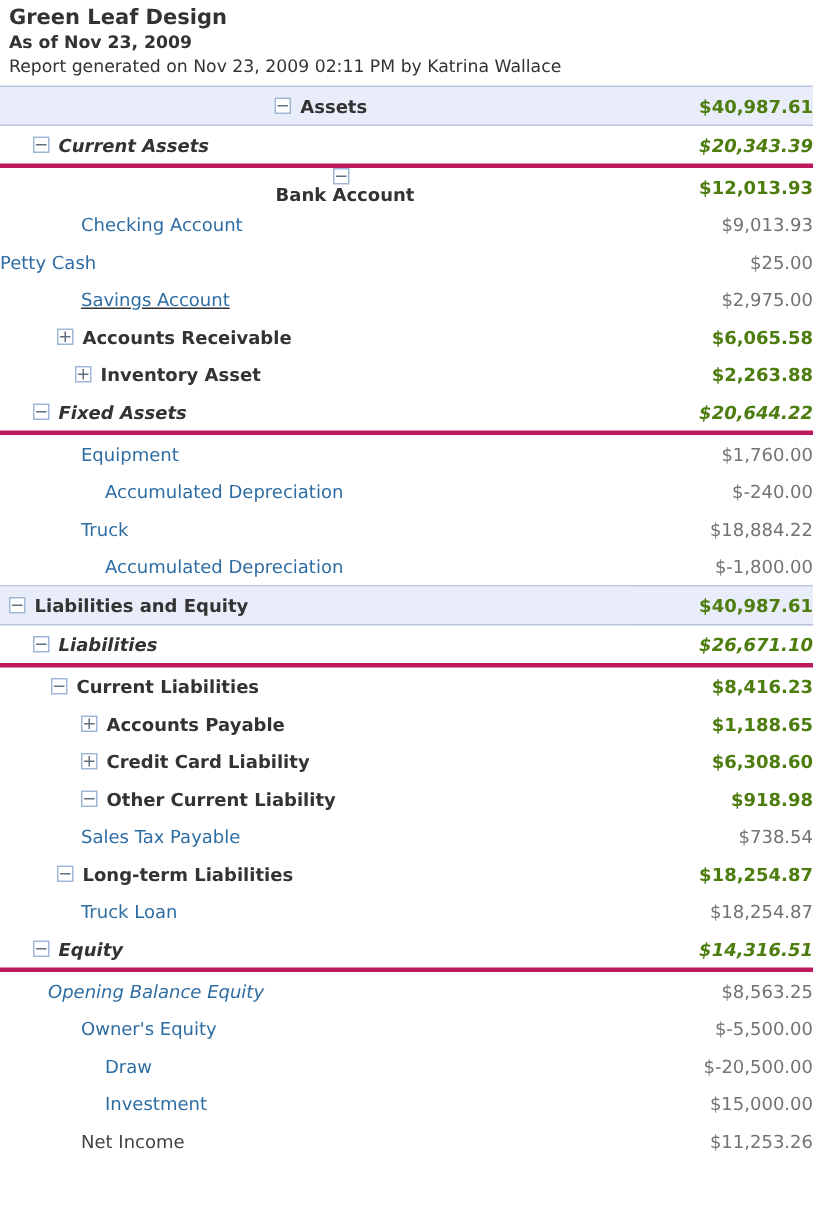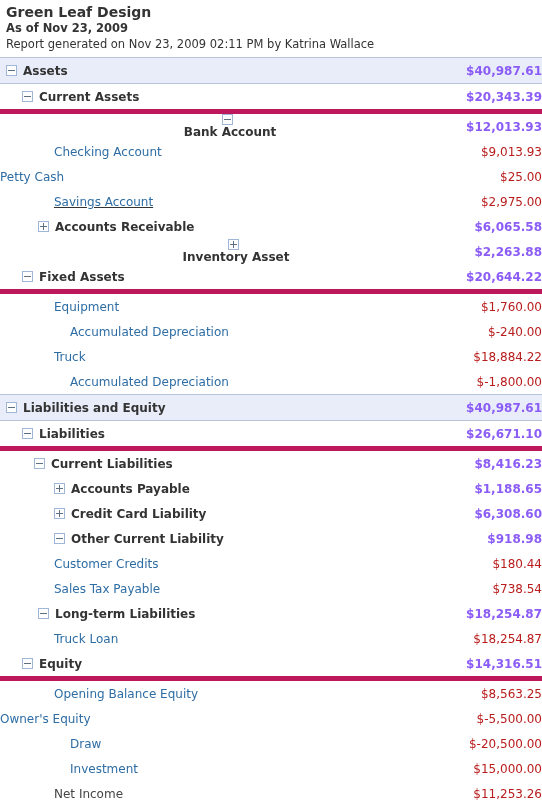--- a/index.html
+++ b/index.html
@@ -66,21 +66,22 @@
   
   tr.lvl0 {
     background: #e8edf9;
   }
   tr.lvl0 td {
     border-top: 1px solid #b9c4dc;
     border-bottom: 1px solid #b9c4dc;
   }
   
   tr.underline td {
-    border-bottom: 5px solid #be185d;
+    border-bottom: 3px solid #be185d;
+    font-style: italic;
   }
 
   td.label-cell {
     padding-left: 0;
     font-size: 12px;
     white-space: nowrap;
     overflow: hidden;
   }
   td.amount-cell {
     width: 120px;
@@ -134,43 +135,43 @@
   .txt-link {
     font-weight: normal;
     color: #2e6da4;
   }
   .txt-plain {
     font-weight: normal;
     color: #444444;
   }
   .amt-bold {
     font-weight: bold;
-    color: #8b5cf6;
+    color: #4d7c0f;
   }
   .amt-plain {
     font-weight: normal;
-    color: #b91c1c;
+    color: #737373;
   }
 </style>
 </head>
 <body>
 
 <div class="report">
 
   <div class="report-header">
     <div class="company-name">Green Leaf Design</div>
     <div class="report-asof">As of Nov 23, 2009</div>
     <div class="report-generated">Report generated on Nov 23, 2009 02:11 PM by Katrina Wallace</div>
   </div>
 
   <table class="bs">
     <tbody id="rows-body">
         <tr class="row lvl0">
           <td class="label-cell">
-            <div class="label-inner" style="padding-left: 6px;">
+            <div class="label-inner" style="padding-left: 6px; justify-content: center;">
               <span class="toggle"></span>
               <span class="txt-bold">Assets</span>
             </div>
           </td>
           <td class="amount-cell"><span class="amt-bold">$40,987.61</span></td>
         </tr>
         <tr class="row underline">
           <td class="label-cell">
             <div class="label-inner" style="padding-left: 22px;">
               <span class="toggle"></span>
@@ -216,21 +217,21 @@
           <td class="label-cell">
             <div class="label-inner" style="padding-left: 38px;">
               <span class="toggle plus"></span>
               <span class="txt-bold">Accounts Receivable</span>
             </div>
           </td>
           <td class="amount-cell"><span class="amt-bold">$6,065.58</span></td>
         </tr>
         <tr class="row">
           <td class="label-cell">
-            <div class="label-inner" style="padding-left: 50px; flex-direction: column;">
+            <div class="label-inner" style="padding-left: 50px;">
               <span class="toggle plus"></span>
               <span class="txt-bold">Inventory Asset</span>
             </div>
           </td>
           <td class="amount-cell"><span class="amt-bold">$2,263.88</span></td>
         </tr>
         <tr class="row underline">
           <td class="label-cell">
             <div class="label-inner" style="padding-left: 22px;">
               <span class="toggle"></span>
@@ -321,28 +322,20 @@
             <div class="label-inner" style="padding-left: 54px;">
               <span class="toggle"></span>
               <span class="txt-bold">Other Current Liability</span>
             </div>
           </td>
           <td class="amount-cell"><span class="amt-bold">$918.98</span></td>
         </tr>
         <tr class="row">
           <td class="label-cell">
             <div class="label-inner" style="padding-left: 54px;">
-              <span class="txt-link">Customer Credits</span>
-            </div>
-          </td>
-          <td class="amount-cell"><span class="amt-plain">$180.44</span></td>
-        </tr>
-        <tr class="row">
-          <td class="label-cell">
-            <div class="label-inner" style="padding-left: 54px;">
               <span class="txt-link">Sales Tax Payable</span>
             </div>
           </td>
           <td class="amount-cell"><span class="amt-plain">$738.54</span></td>
         </tr>
         <tr class="row">
           <td class="label-cell">
             <div class="label-inner" style="padding-left: 38px;">
               <span class="toggle"></span>
               <span class="txt-bold">Long-term Liabilities</span>
@@ -362,29 +355,29 @@
           <td class="label-cell">
             <div class="label-inner" style="padding-left: 22px;">
               <span class="toggle"></span>
               <span class="txt-bold">Equity</span>
             </div>
           </td>
           <td class="amount-cell"><span class="amt-bold">$14,316.51</span></td>
         </tr>
         <tr class="row">
           <td class="label-cell">
-            <div class="label-inner" style="padding-left: 54px;">
+            <div class="label-inner" style="padding-left: 32px; font-style: italic;">
               <span class="txt-link">Opening Balance Equity</span>
             </div>
           </td>
           <td class="amount-cell"><span class="amt-plain">$8,563.25</span></td>
         </tr>
         <tr class="row">
           <td class="label-cell">
-            <div class="label-inner" style="">
+            <div class="label-inner" style="padding-left: 54px;">
               <span class="txt-link">Owner's Equity</span>
             </div>
           </td>
           <td class="amount-cell"><span class="amt-plain">$-5,500.00</span></td>
         </tr>
         <tr class="row">
           <td class="label-cell">
             <div class="label-inner" style="padding-left: 70px;">
               <span class="txt-link">Draw</span>
             </div>

